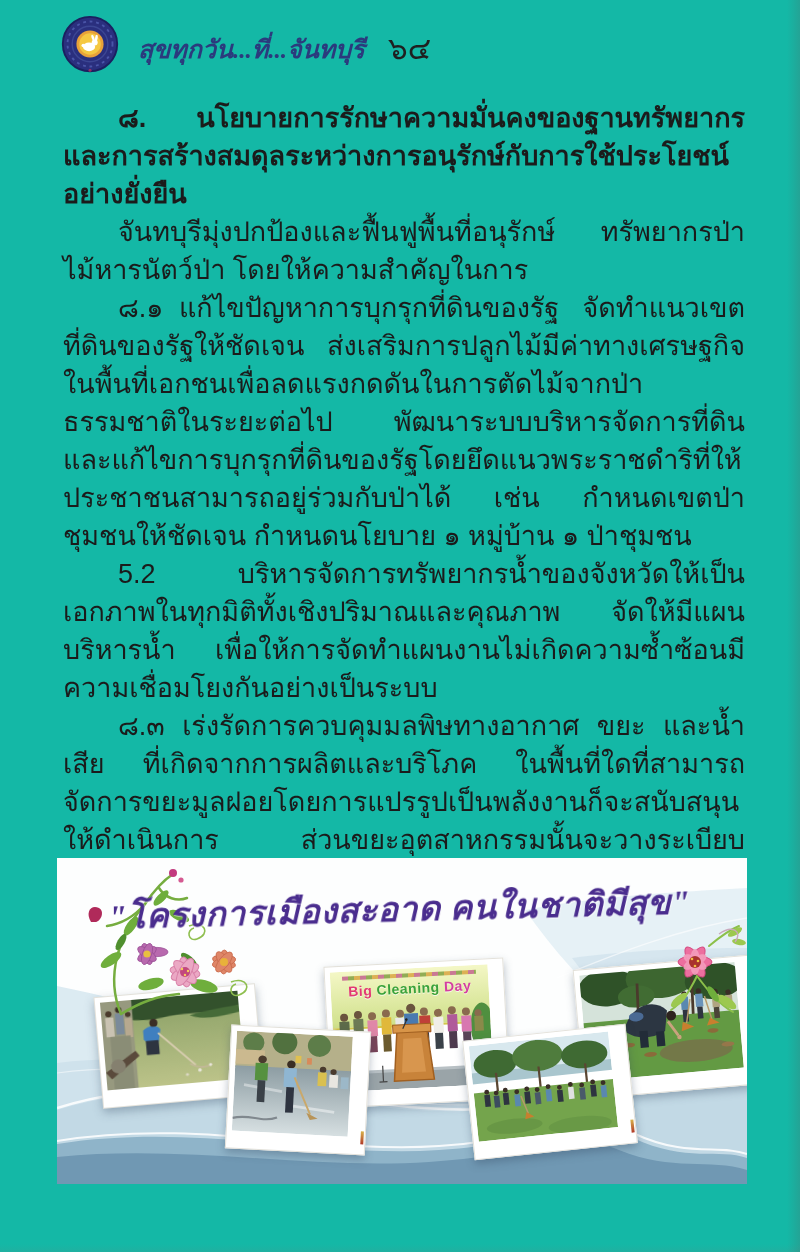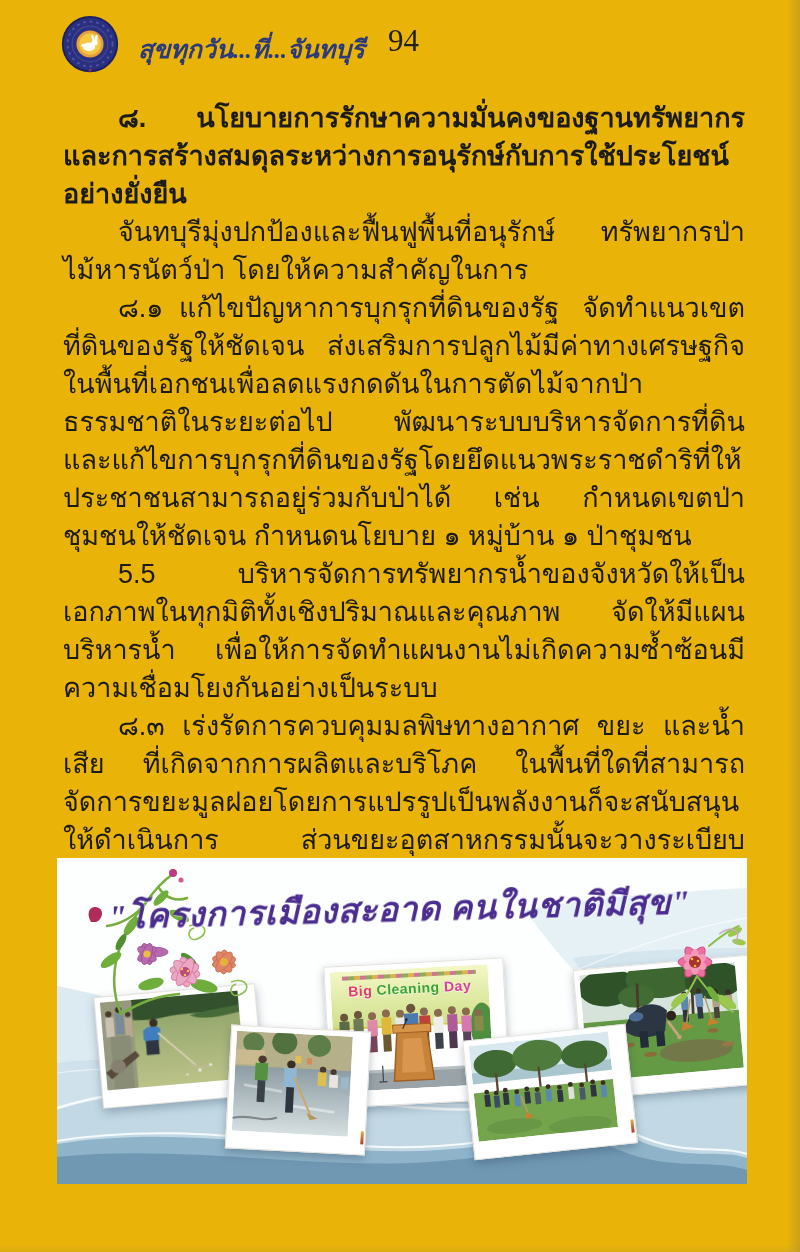--- a/index.html
+++ b/index.html
@@ -1,16 +1,16 @@
 <!DOCTYPE html>
 <html><head>
 <meta charset="utf-8">
 <style>
   html,body{margin:0;padding:0;background:#e9e9e7;}
-  .page{position:relative;width:800px;height:1252px;background:#eab308;overflow:hidden;
+  .page{position:relative;width:800px;height:1252px;background:#14b8a6;overflow:hidden;
         font-family:"Liberation Sans","DejaVu Sans",sans-serif;}
   .edge-right{position:absolute;top:0;right:0;width:13px;height:100%;
         background:linear-gradient(to right,rgba(90,90,90,0),rgba(90,90,90,.22));}
   .edge-bottom{position:absolute;left:0;bottom:0;width:100%;height:8px;
         background:linear-gradient(to bottom,rgba(90,90,90,0),rgba(120,120,120,.12));}
 
   
   .header{position:absolute;left:60px;top:12px;width:690px;height:66px;}
   .logo{position:absolute;left:0;top:2px;width:60px;height:60px;}
   .brand{position:absolute;left:78px;top:17px;font-size:25px;font-weight:bold;font-style:italic;
@@ -71,28 +71,28 @@
       <g fill="#ffffff">
         <ellipse cx="31" cy="35" rx="6.5" ry="4.6"></ellipse>
         <circle cx="37" cy="30.5" r="3.2"></circle>
         <ellipse cx="35.2" cy="25.5" rx="1.4" ry="3.6" transform="rotate(-18 35.2 25.5)"></ellipse>
         <ellipse cx="38.8" cy="25.8" rx="1.4" ry="3.6" transform="rotate(8 38.8 25.8)"></ellipse>
         <circle cx="24.8" cy="33.6" r="1.9"></circle>
       </g>
       <circle cx="32" cy="60" r="1.6" fill="#b03060" opacity=".8"></circle>
     </svg>
     <div class="brand">สุขทุกวัน...ที่...จันทบุรี</div>
-    <div class="pagenum">94</div>
+    <div class="pagenum">๖๔</div>
   </div>
 
   <div class="content">
     <p class="heading">๘.  นโยบายการรักษาความมั่นคงของฐานทรัพยากร  และการสร้างสมดุลระหว่างการอนุรักษ์กับการใช้ประโยชน์อย่างยั่งยืน</p>
     <p>จันทบุรีมุ่งปกป้องและฟื้นฟูพื้นที่อนุรักษ์  ทรัพยากรป่าไม้หารนัตว์ป่า โดยให้ความสำคัญในการ</p>
     <p>๘.๑  แก้ไขปัญหาการบุกรุกที่ดินของรัฐ   จัดทำแนวเขตที่ดินของรัฐให้ชัดเจน  ส่งเสริมการปลูกไม้มีค่าทางเศรษฐกิจในพื้นที่เอกชนเพื่อลดแรงกดดันในการตัดไม้จากป่าธรรมชาติในระยะต่อไป  พัฒนาระบบบริหารจัดการที่ดินและแก้ไขการบุกรุกที่ดินของรัฐโดยยึดแนวพระราชดำริที่ให้ประชาชนสามารถอยู่ร่วมกับป่าได้ เช่น กำหนดเขตป่าชุมชนให้ชัดเจน กำหนดนโยบาย ๑ หมู่บ้าน ๑ ป่าชุมชน</p>
-    <p>5.5  บริหารจัดการทรัพยากรน้ำของจังหวัดให้เป็นเอกภาพในทุกมิติทั้งเชิงปริมาณและคุณภาพ จัดให้มีแผนบริหารน้ำ  เพื่อให้การจัดทำแผนงานไม่เกิดความซ้ำซ้อนมีความเชื่อมโยงกันอย่างเป็นระบบ</p>
+    <p>5.2  บริหารจัดการทรัพยากรน้ำของจังหวัดให้เป็นเอกภาพในทุกมิติทั้งเชิงปริมาณและคุณภาพ จัดให้มีแผนบริหารน้ำ  เพื่อให้การจัดทำแผนงานไม่เกิดความซ้ำซ้อนมีความเชื่อมโยงกันอย่างเป็นระบบ</p>
     <p>๘.๓  เร่งรัดการควบคุมมลพิษทางอากาศ  ขยะ  และน้ำเสีย  ที่เกิดจากการผลิตและบริโภค  ในพื้นที่ใดที่สามารถจัดการขยะมูลฝอยโดยการแปรรูปเป็นพลังงานก็จะสนับสนุนให้ดำเนินการ  ส่วนขยะอุตสาหกรรมนั้นจะวางระเบียบมาตรการเป็นพิเศษ  โดยกำหนดให้ทิ้งในบ่อขยะอุตสาหกรรมที่สร้างขึ้นแบบมีมาตรฐาน และพัฒนาระบบตรวจสอบไม่ให้มีการลักลอบทิ้งขยะติดเชื้อ และใช้มาตรการทางกฎหมายและการบังคับใช้กฎหมายอย่างเด็ดขาด</p>
   </div>
 
   <div class="banner">
 
     <svg class="banner-bg" viewBox="0 0 690 326" preserveAspectRatio="none">
       <rect width="690" height="326" fill="#fdfefe"></rect>
       <path d="M690,30 L690,250 C610,205 530,140 468,52 C540,38 620,34 690,30 Z" fill="#e2eef5" opacity=".85"></path>
       <path d="M690,90 L690,240 C625,205 560,160 515,100 C575,92 640,90 690,90 Z" fill="#d2e4ee" opacity=".8"></path>
       <path d="M0,128 C110,150 200,182 262,232 C185,262 78,262 0,242 Z" fill="#dcebf2"></path>

